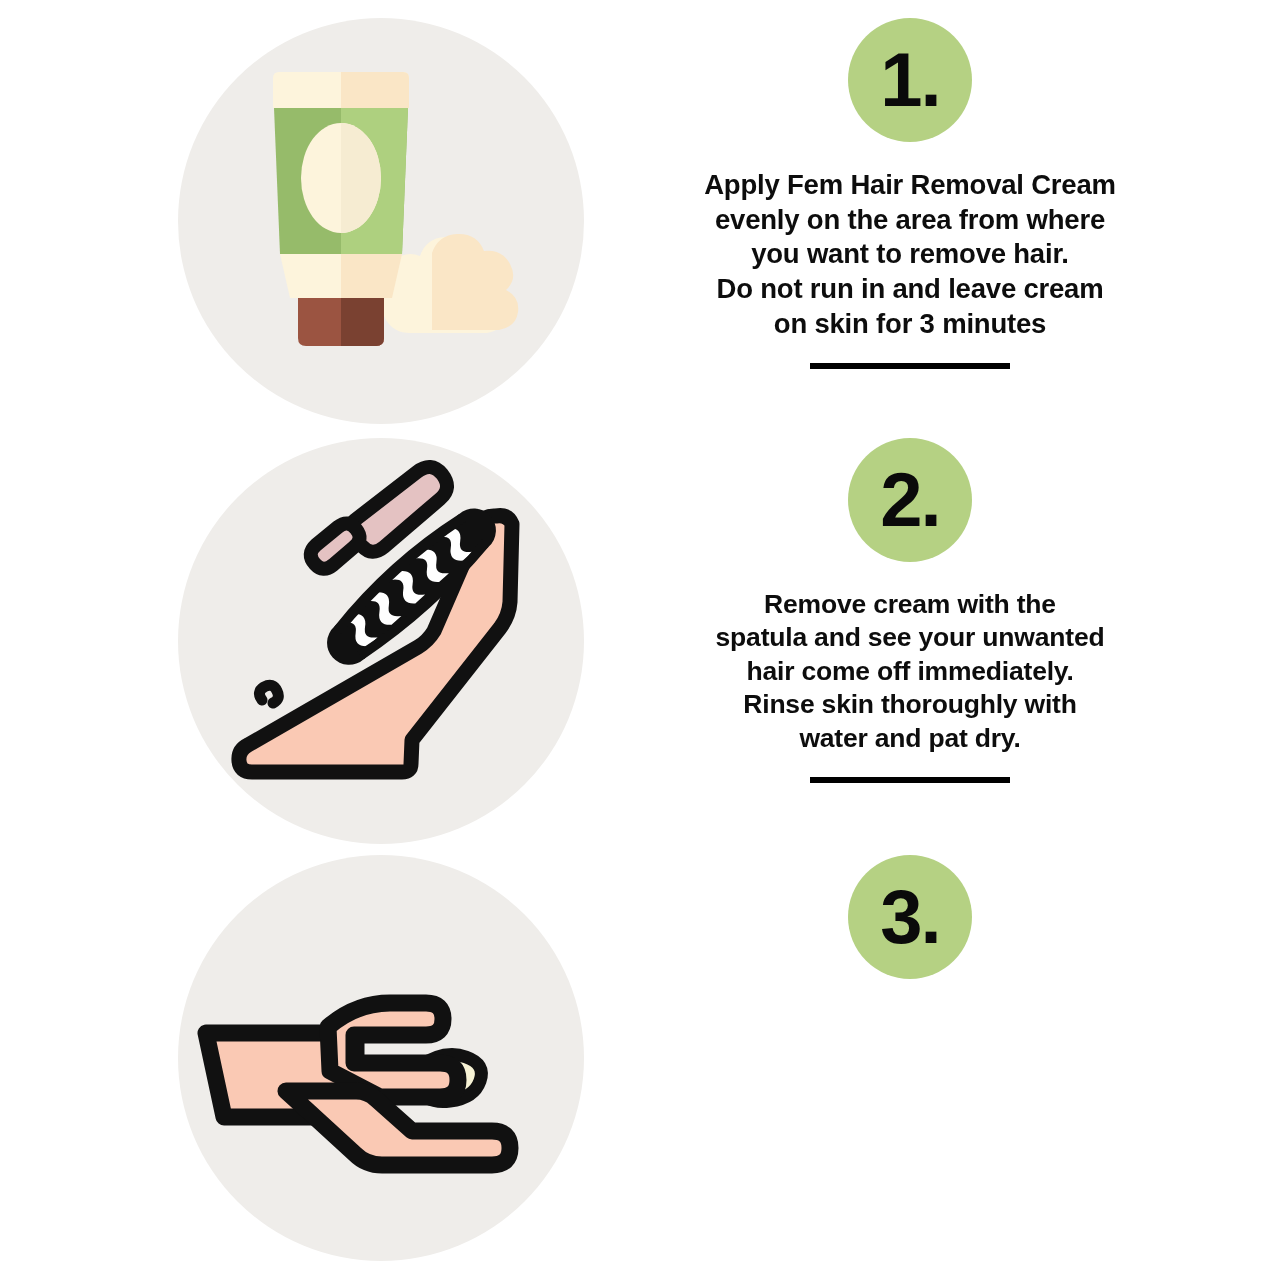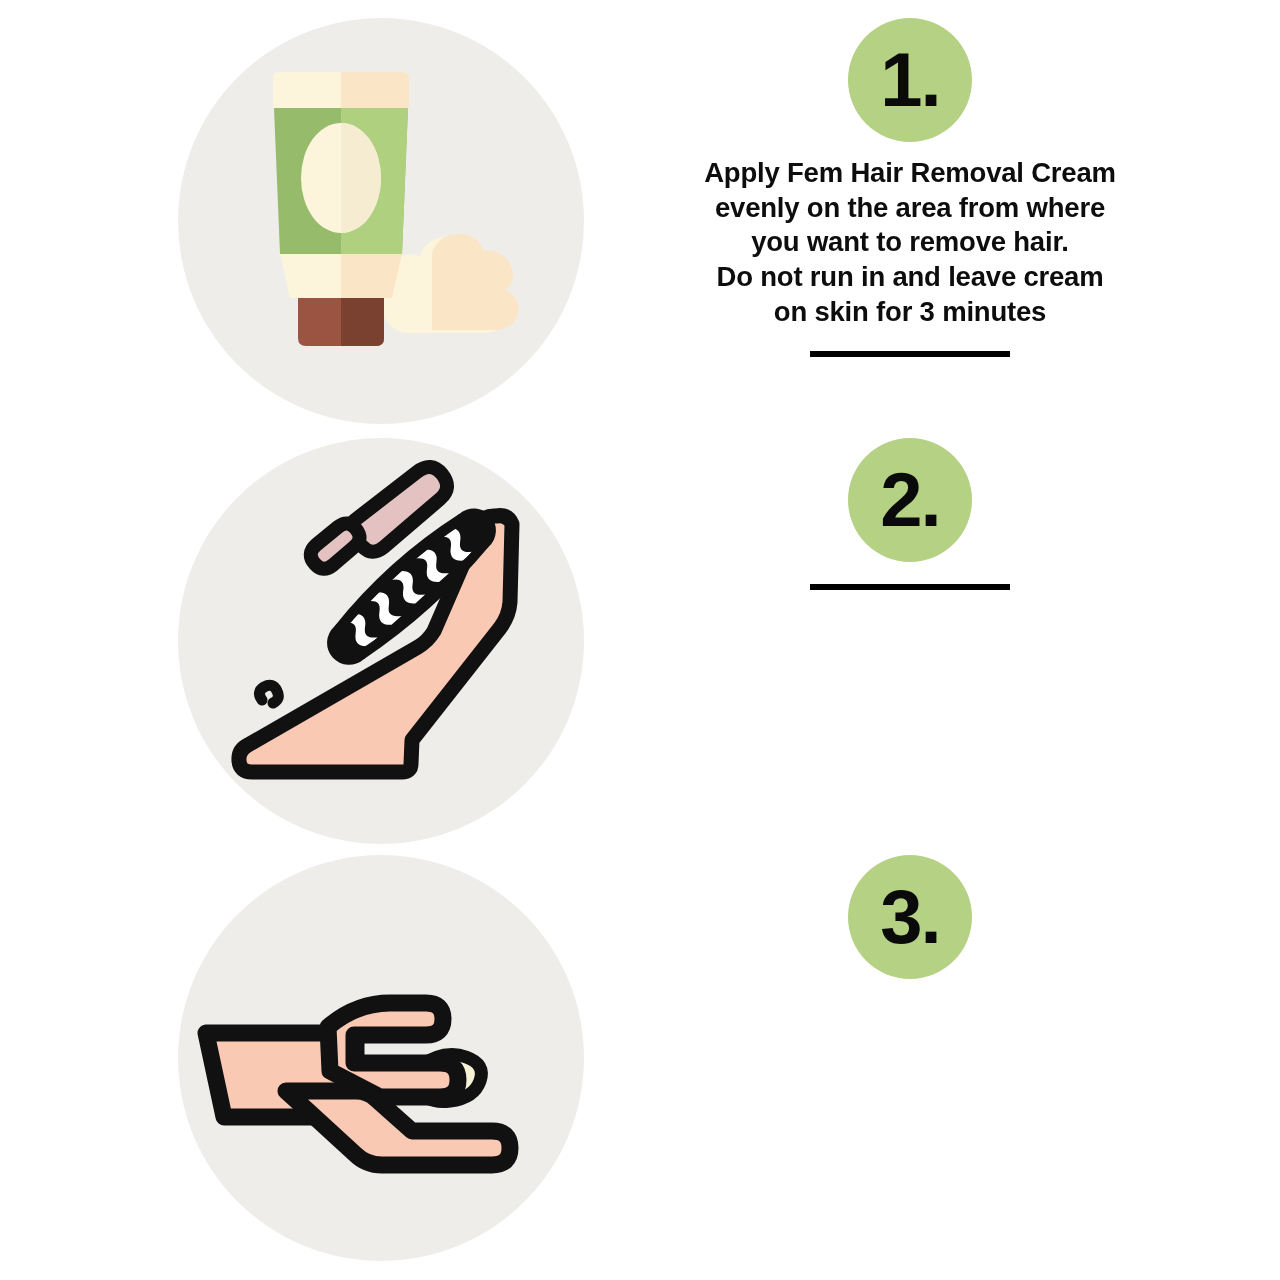--- a/index.html
+++ b/index.html
@@ -37,21 +37,21 @@
     display:flex;flex-direction:column;align-items:center;
   }
   .badge{
     width:124px;height:124px;border-radius:50%;
     display:flex;align-items:center;justify-content:center;
     font-size:76px;font-weight:bold;color:#0a0a0a;
     letter-spacing:-2px;line-height:1;
     font-family:"Liberation Sans", sans-serif;
   }
   .step-text{
-    margin-top:14px;
+    margin-top:26px;
     text-align:center;
     color:#0d0d0d;
     font-size:26.5px;
     font-weight:bold;
     line-height:1.26;
     letter-spacing:-0.2px;
     white-space:pre-line;
     font-family:"Liberation Sans", sans-serif;
   }
   #step-1 .step-text{font-size:27.5px;}
@@ -172,20 +172,25 @@
                      q-10 8 -18 -1 z" fill="#e4c2c2" stroke="#111111" stroke-width="14" stroke-linejoin="round"></path>
           </g>
         </svg>
       </div>
     </div>
 
     <div class="content">
       <div class="badge" style="background:#b5d183">
         <span>2.</span>
       </div>
+      <div class="step-text">Remove cream with the
+spatula and see your unwanted
+hair come off immediately.
+Rinse skin thoroughly with
+water and pat dry.</div>
       <div class="divider"></div>
     </div>
   </div>
 
   <div class="step" id="step-3">
 
     <div class="illus-wrap">
       <div class="illus-circle"></div>
       <div class="illus-art">
         <svg viewBox="0 0 406 406" xmlns="http://www.w3.org/2000/svg">

